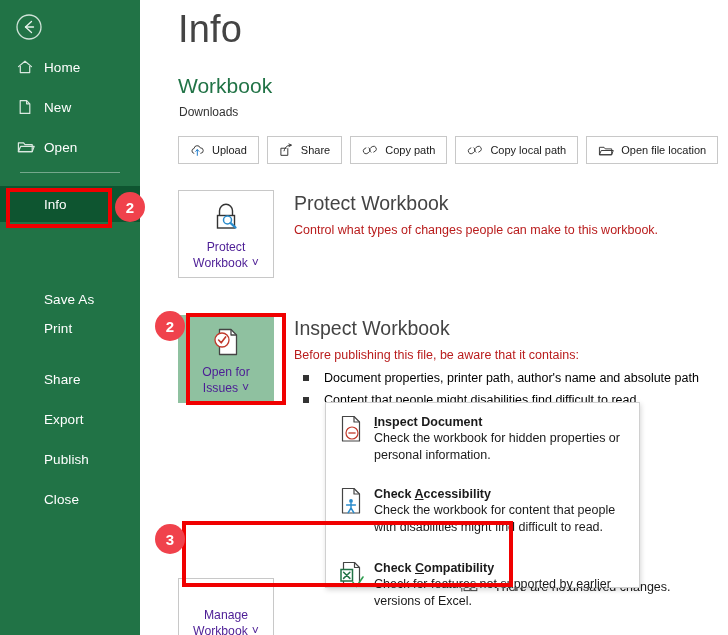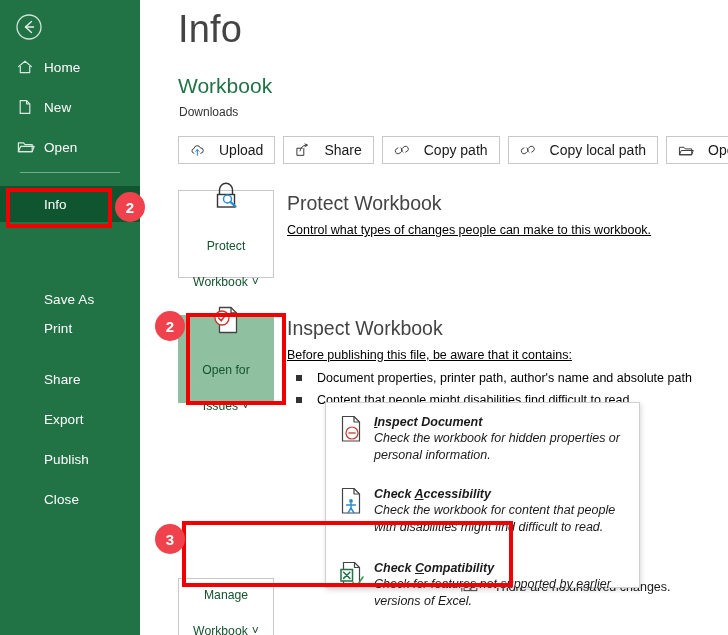--- a/index.html
+++ b/index.html
@@ -64,52 +64,51 @@
   }
   .file-loc {
     position: absolute; left: 39px; top: 105px;
     font-size: 12px; color: #333;
   }
 
   
   .toolbar { position: absolute; left: 38px; top: 136px; display: flex; gap: 8px; }
   .tb-btn {
     height: 28px; border: 1px solid #c8c8c8; background: #fff;
-    display: flex; align-items: center; gap: 14px;
+    display: flex; align-items: center; gap: 7px;
     padding: 0 11px; cursor: pointer;
-    font-size: 14px; color: #1a1a1a; white-space: nowrap;
+    font-size: 11px; color: #1a1a1a; white-space: nowrap;
   }
   .tb-btn svg { display: block; flex: none; }
 
   
   .row { position: absolute; left: 38px; display: flex; }
   .bigbtn {
     width: 96px; height: 88px; border: 1px solid #c8c8c8; background: #fff;
     display: flex; flex-direction: column; justify-content: center;
-    cursor: pointer; font-size: 12.2px; color: #14532d; line-height: 16px; text-align: center; gap: 20px;
+    cursor: pointer; font-size: 12.2px; color: #4c1d95; line-height: 16px; text-align: center;
   }
   .bigbtn.hl { background: #8fc1a0; border: none; }
   .bigbtn .bi { height: 38px; display: flex; align-items: flex-end; justify-content: center; margin-bottom: 4px; }
-  .rowtxt { margin-left: 13px; padding-top: 2px; }
+  .rowtxt { margin-left: 20px; padding-top: 2px; }
   .rowtxt h3 { font-size: 19.5px; font-weight: 400; color: #444; margin-bottom: 6px; }
-  .rowtxt p { font-size: 12.5px; color: #000000; line-height: 19px; text-decoration: underline; }
+  .rowtxt p { font-size: 12.5px; color: #b91c1c; line-height: 19px; }
   .bullets { list-style: none; margin-top: 2px; }
   .bullets li { font-size: 12.5px; color:#000000; line-height: 22px; padding-left: 30px; position: relative; }
   .bullets li:before {
     content:""; position:absolute; left: 9px; top: 8px;
     width: 6px; height: 6px; background: #333;
   }
 
   
   .menu {
     position: absolute; left: 185px; top: 402px;
     width: 315px; height: 186px;
     background: #fff; border: 1px solid #d0d0d0;
     box-shadow: 1px 2px 5px rgba(0,0,0,0.16);
-    font-style: italic;
   }
   .menu-item { display: flex; padding: 9px 10px 8px 12px; cursor: pointer; }
   .menu-item .mi-ico { width: 36px; flex: none; padding-top: 2px; }
   .menu-item .mi-body { flex: 1; }
   .mi-title { font-size: 12.5px; font-weight: bold; color: #1a1a1a; margin-bottom: 2px; }
   .mi-title u { text-decoration: underline; }
   .mi-desc { font-size: 12.5px; color: #1a1a1a; line-height: 17px; }
 
   
   .savestat { position: absolute; left: 320px; top: 580px; display: flex; gap: 14px; align-items: flex-start; }

